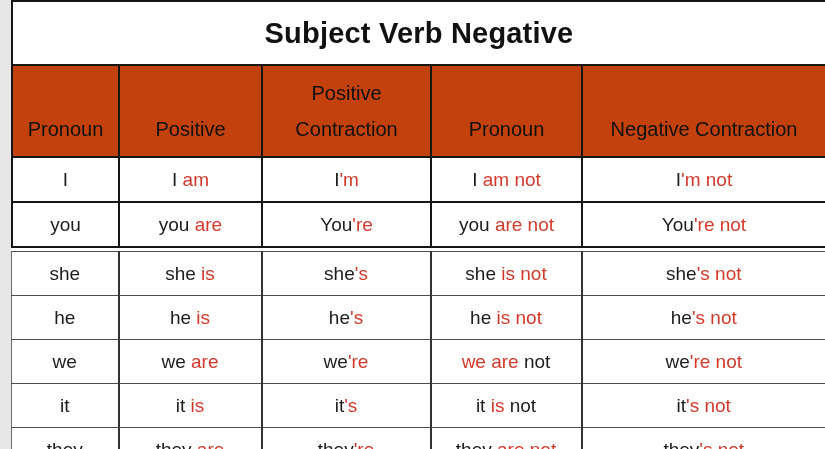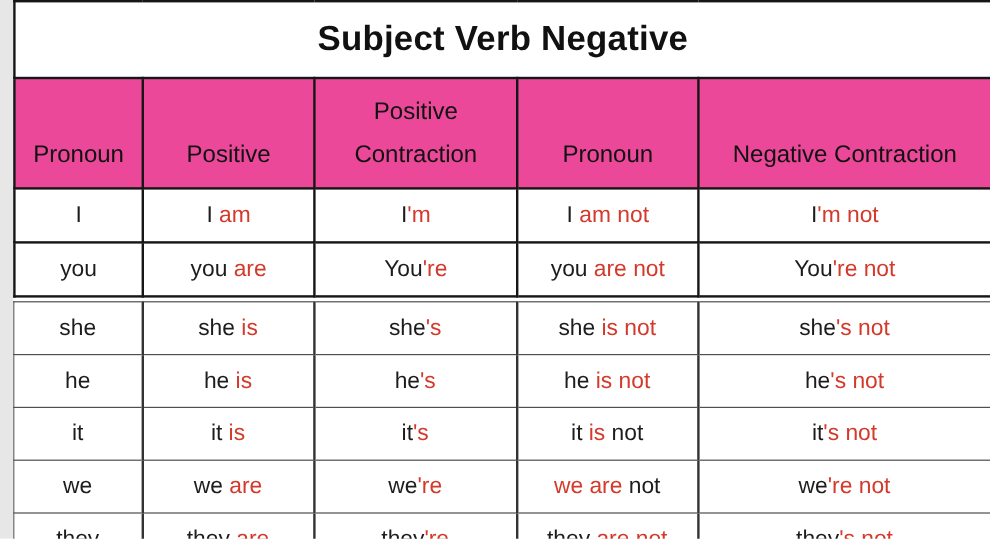--- a/index.html
+++ b/index.html
@@ -52,21 +52,21 @@
   }
   th.colhead {
     height: 81px;
     font-size: 20px;
     font-weight: normal;
     text-align: center;
     vertical-align: bottom;
     padding: 0 4px 9px 4px;
     line-height: 1.8;
     color: #111111;
-    background: #ec4899;
+    background: #c2410c;
   }
   td.cell {
     height: 43px;
     text-align: center;
     vertical-align: middle;
     font-size: 19px;
     padding: 0 2px;
     background: #ffffff;
     white-space: nowrap;
   }
@@ -149,32 +149,32 @@
             <td class="cell"><span style="color: rgb(29, 29, 29);">she</span><span style="color: rgb(212, 58, 44);">'s not</span></td>
           </tr>
           <tr>
             <td class="cell"><span style="color: rgb(29, 29, 29);">he</span></td>
             <td class="cell"><span style="color: rgb(29, 29, 29);">he </span><span style="color: rgb(212, 58, 44);">is</span></td>
             <td class="cell"><span style="color: rgb(29, 29, 29);">he</span><span style="color: rgb(212, 58, 44);">'s</span></td>
             <td class="cell"><span style="color: rgb(29, 29, 29);">he </span><span style="color: rgb(212, 58, 44);">is not</span></td>
             <td class="cell"><span style="color: rgb(29, 29, 29);">he</span><span style="color: rgb(212, 58, 44);">'s not</span></td>
           </tr>
           <tr>
+            <td class="cell"><span style="color: rgb(29, 29, 29);">we</span></td>
+            <td class="cell"><span style="color: rgb(29, 29, 29);">we </span><span style="color: rgb(212, 58, 44);">are</span></td>
+            <td class="cell"><span style="color: rgb(29, 29, 29);">we</span><span style="color: rgb(212, 58, 44);">'re</span></td>
+            <td class="cell"><span style="color: rgb(212, 58, 44);">we are</span><span style="color: rgb(29, 29, 29);"> not</span></td>
+            <td class="cell"><span style="color: rgb(29, 29, 29);">we</span><span style="color: rgb(212, 58, 44);">'re not</span></td>
+          </tr>
+          <tr>
             <td class="cell"><span style="color: rgb(29, 29, 29);">it</span></td>
             <td class="cell"><span style="color: rgb(29, 29, 29);">it </span><span style="color: rgb(212, 58, 44);">is</span></td>
             <td class="cell"><span style="color: rgb(29, 29, 29);">it</span><span style="color: rgb(212, 58, 44);">'s</span></td>
             <td class="cell"><span style="color: rgb(29, 29, 29);">it </span><span style="color: rgb(212, 58, 44);">is</span><span style="color: rgb(29, 29, 29);"> not</span></td>
             <td class="cell"><span style="color: rgb(29, 29, 29);">it</span><span style="color: rgb(212, 58, 44);">'s not</span></td>
-          </tr>
-          <tr>
-            <td class="cell"><span style="color: rgb(29, 29, 29);">we</span></td>
-            <td class="cell"><span style="color: rgb(29, 29, 29);">we </span><span style="color: rgb(212, 58, 44);">are</span></td>
-            <td class="cell"><span style="color: rgb(29, 29, 29);">we</span><span style="color: rgb(212, 58, 44);">'re</span></td>
-            <td class="cell"><span style="color: rgb(212, 58, 44);">we are</span><span style="color: rgb(29, 29, 29);"> not</span></td>
-            <td class="cell"><span style="color: rgb(29, 29, 29);">we</span><span style="color: rgb(212, 58, 44);">'re not</span></td>
           </tr>
           <tr>
             <td class="cell"><span style="color: rgb(29, 29, 29);">they</span></td>
             <td class="cell"><span style="color: rgb(29, 29, 29);">they </span><span style="color: rgb(212, 58, 44);">are</span></td>
             <td class="cell"><span style="color: rgb(29, 29, 29);">they</span><span style="color: rgb(212, 58, 44);">'re</span></td>
             <td class="cell"><span style="color: rgb(29, 29, 29);">they </span><span style="color: rgb(212, 58, 44);">are not</span></td>
             <td class="cell"><span style="color: rgb(29, 29, 29);">they</span><span style="color: rgb(212, 58, 44);">'s not</span></td>
           </tr>
         </tbody>
     </table>

